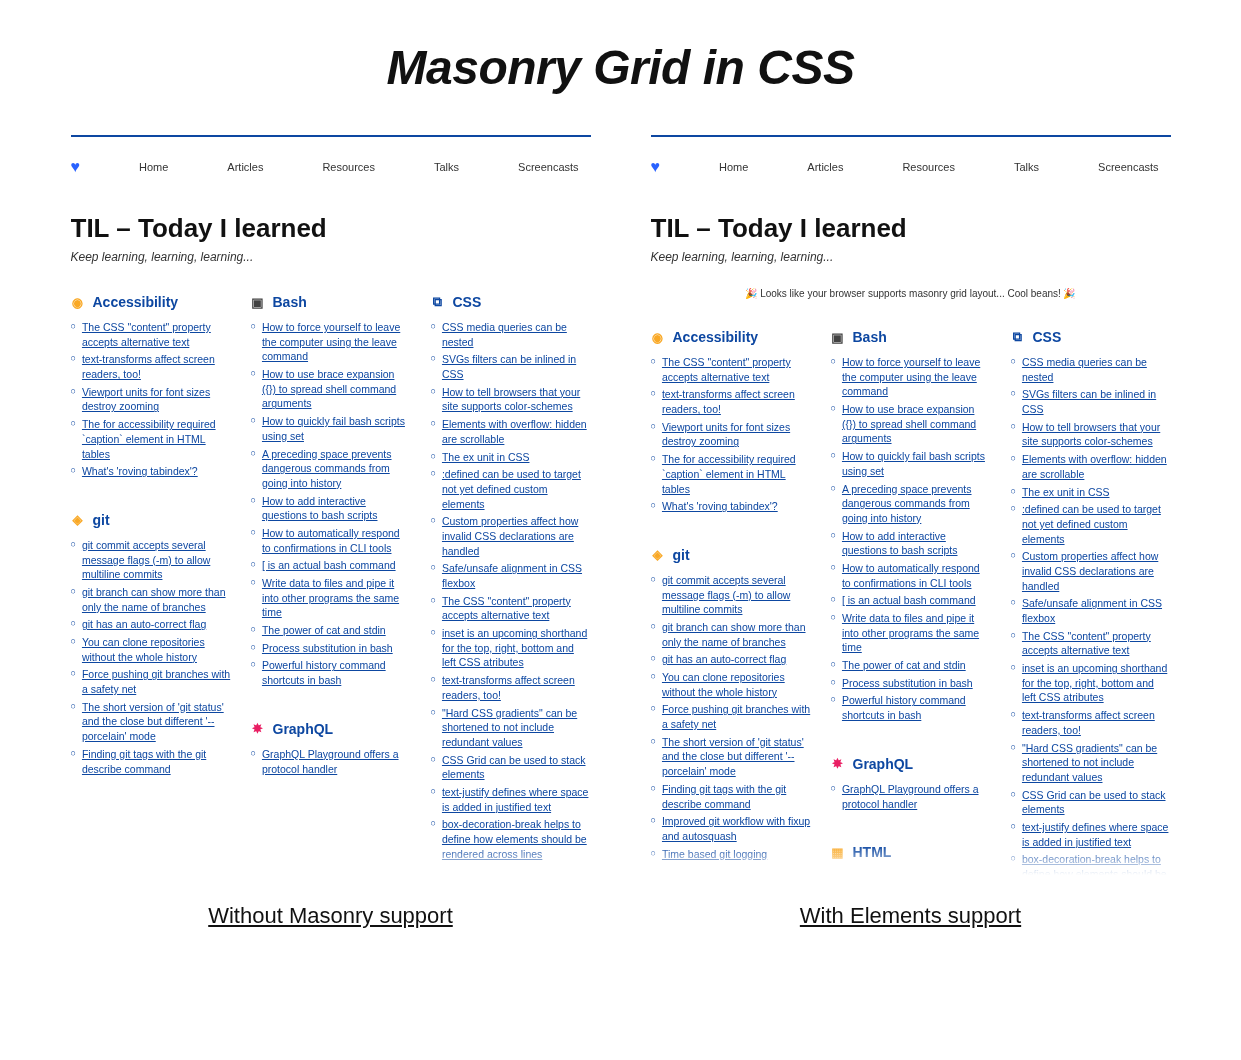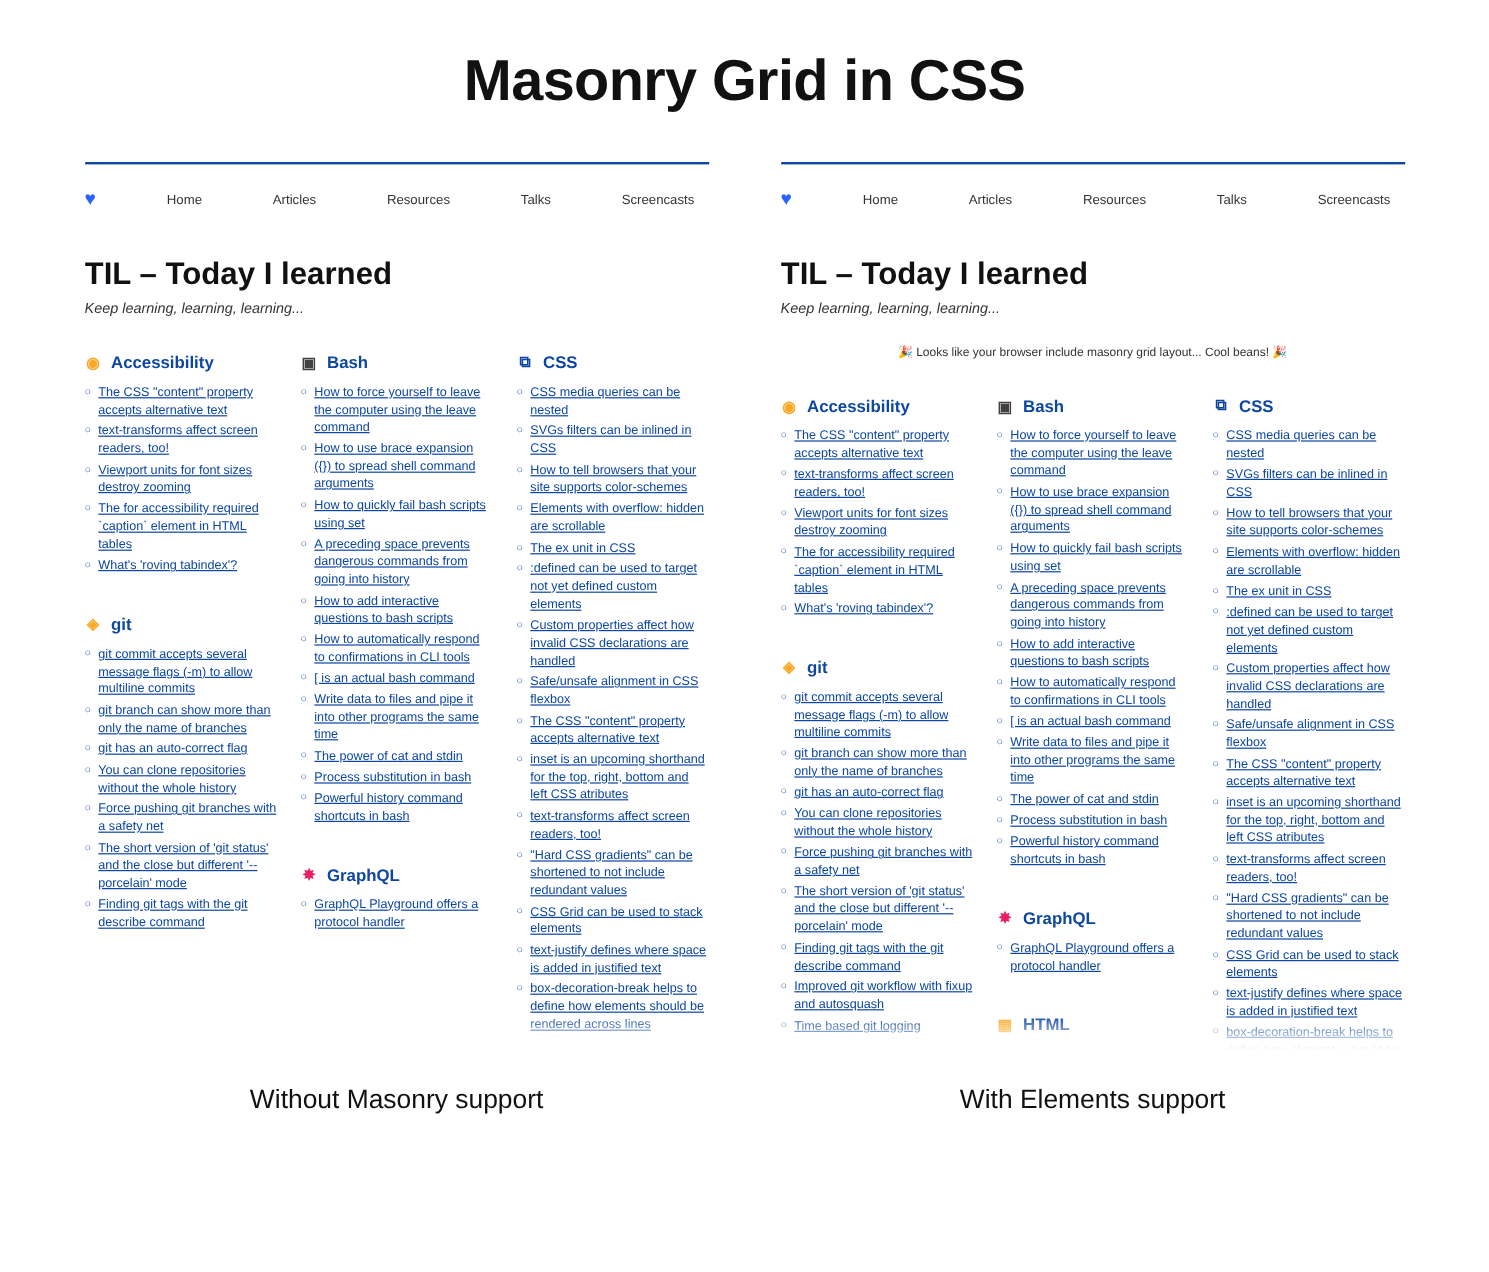--- a/index.html
+++ b/index.html
@@ -11,20 +11,21 @@
     margin: 0 auto;
     padding: 0 30px 30px;
   }
   .main-title {
     text-align: center;
     font-size: 48px;
     font-weight: 900;
     font-family: "Arial Black", Impact, sans-serif;
     padding: 40px 0 40px;
     letter-spacing: -0.5px;
+    font-style: italic;
   }
   .panels {
     display: flex;
     gap: 60px;
     justify-content: center;
   }
   .panel {
     width: 520px;
     background: #fff;
     position: relative;
@@ -134,21 +135,21 @@
     text-decoration: underline;
   }
   
   .panel::after{
     content:"";
     position:absolute; left:0; right:0; bottom:0; height:30px;
     background:linear-gradient(to bottom, rgba(255,255,255,0), #fff);
   }
 
   .captions {
-    display:flex; gap:60px; justify-content:center; margin-top:28px;
+    display:flex; gap:60px; justify-content:center; margin-top:28px;text-decoration:underline;
   }
   .captions div {
     width:520px;
     text-align:center;
     font-size: 22px;
     font-weight: 400;
     color:#111;
   }
 </style>
 </head>
@@ -350,21 +351,21 @@
         <span class="nav-item">Screencasts</span>
         <span class="nav-item">Projects</span>
         <span class="nav-item">Newsletter</span>
         <span class="nav-spacer"></span>
         <span class="nav-icon">⧖</span>
         <span class="nav-icon">🐦</span>
         <span class="twitch-icon"></span>
       </div>
       <div class="page-title">TIL – Today I learned</div>
       <div class="page-sub">Keep learning, learning, learning...</div>
-      <div class="banner">🎉 Looks like your browser include masonry grid layout... Cool beans! 🎉</div>
+      <div class="banner">🎉 Looks like your browser supports masonry grid layout... Cool beans! 🎉</div>
       <div class="grid">
         <div class="col">
           <div>
             <div class="section-title">
               <span class="ico amber">◉</span>
               <span>Accessibility</span>
             </div>
             <ul class="links">
               <li>
                 <a href="#">The CSS "content" property accepts alternative text</a>

